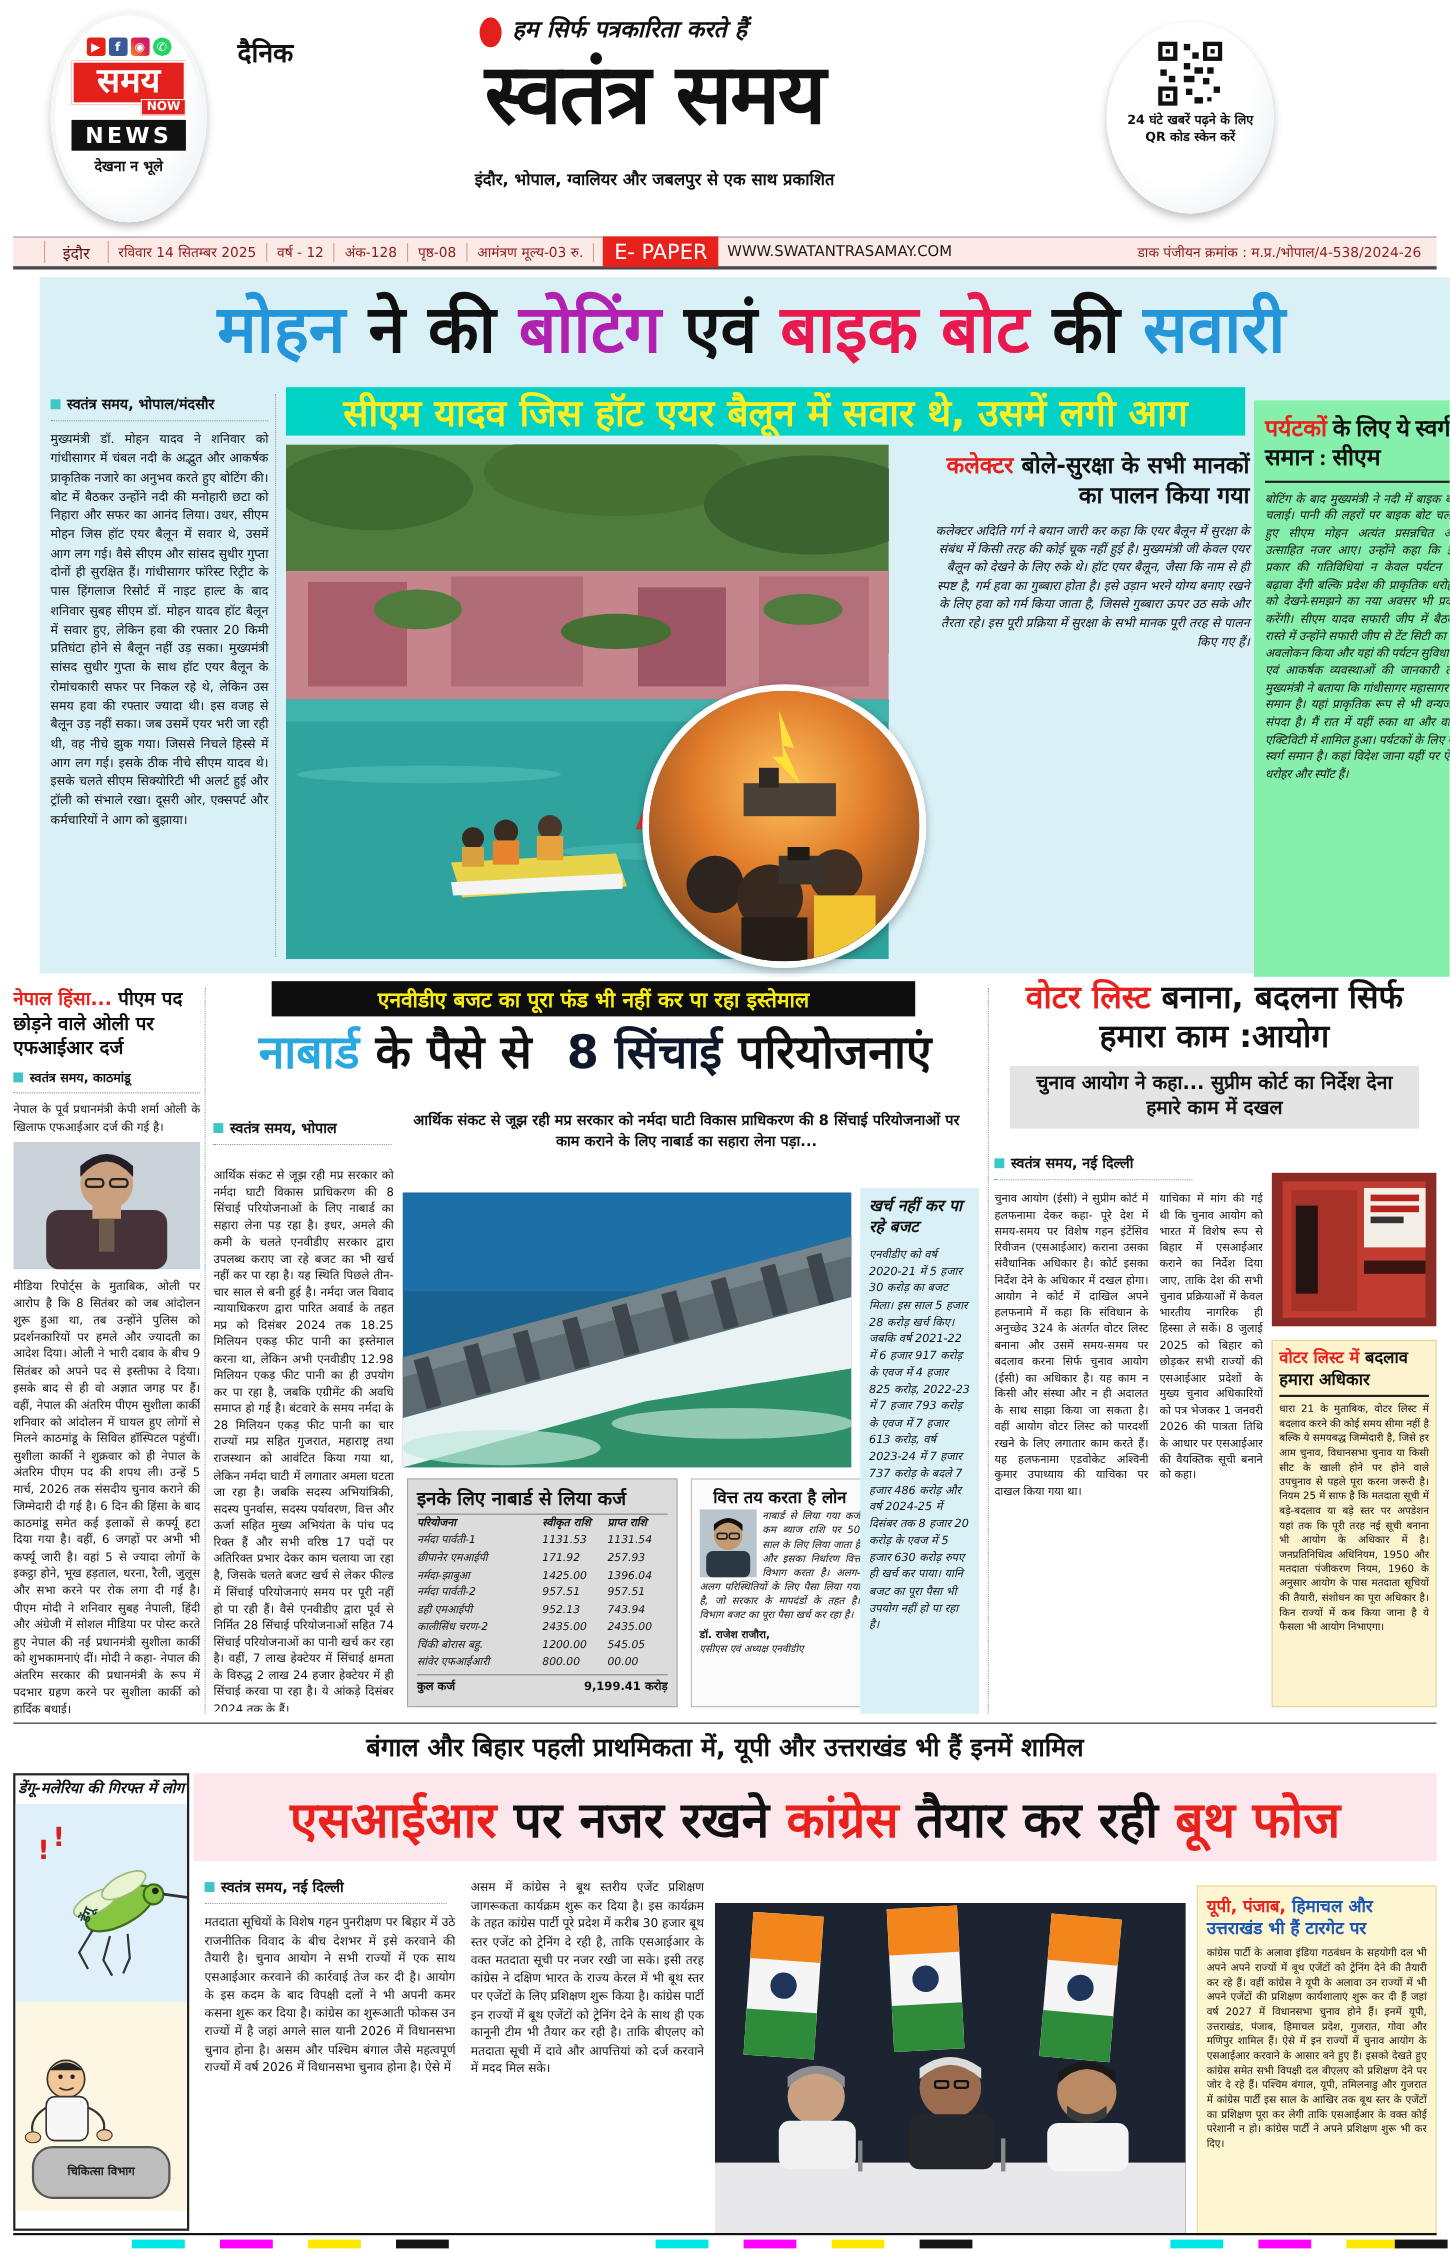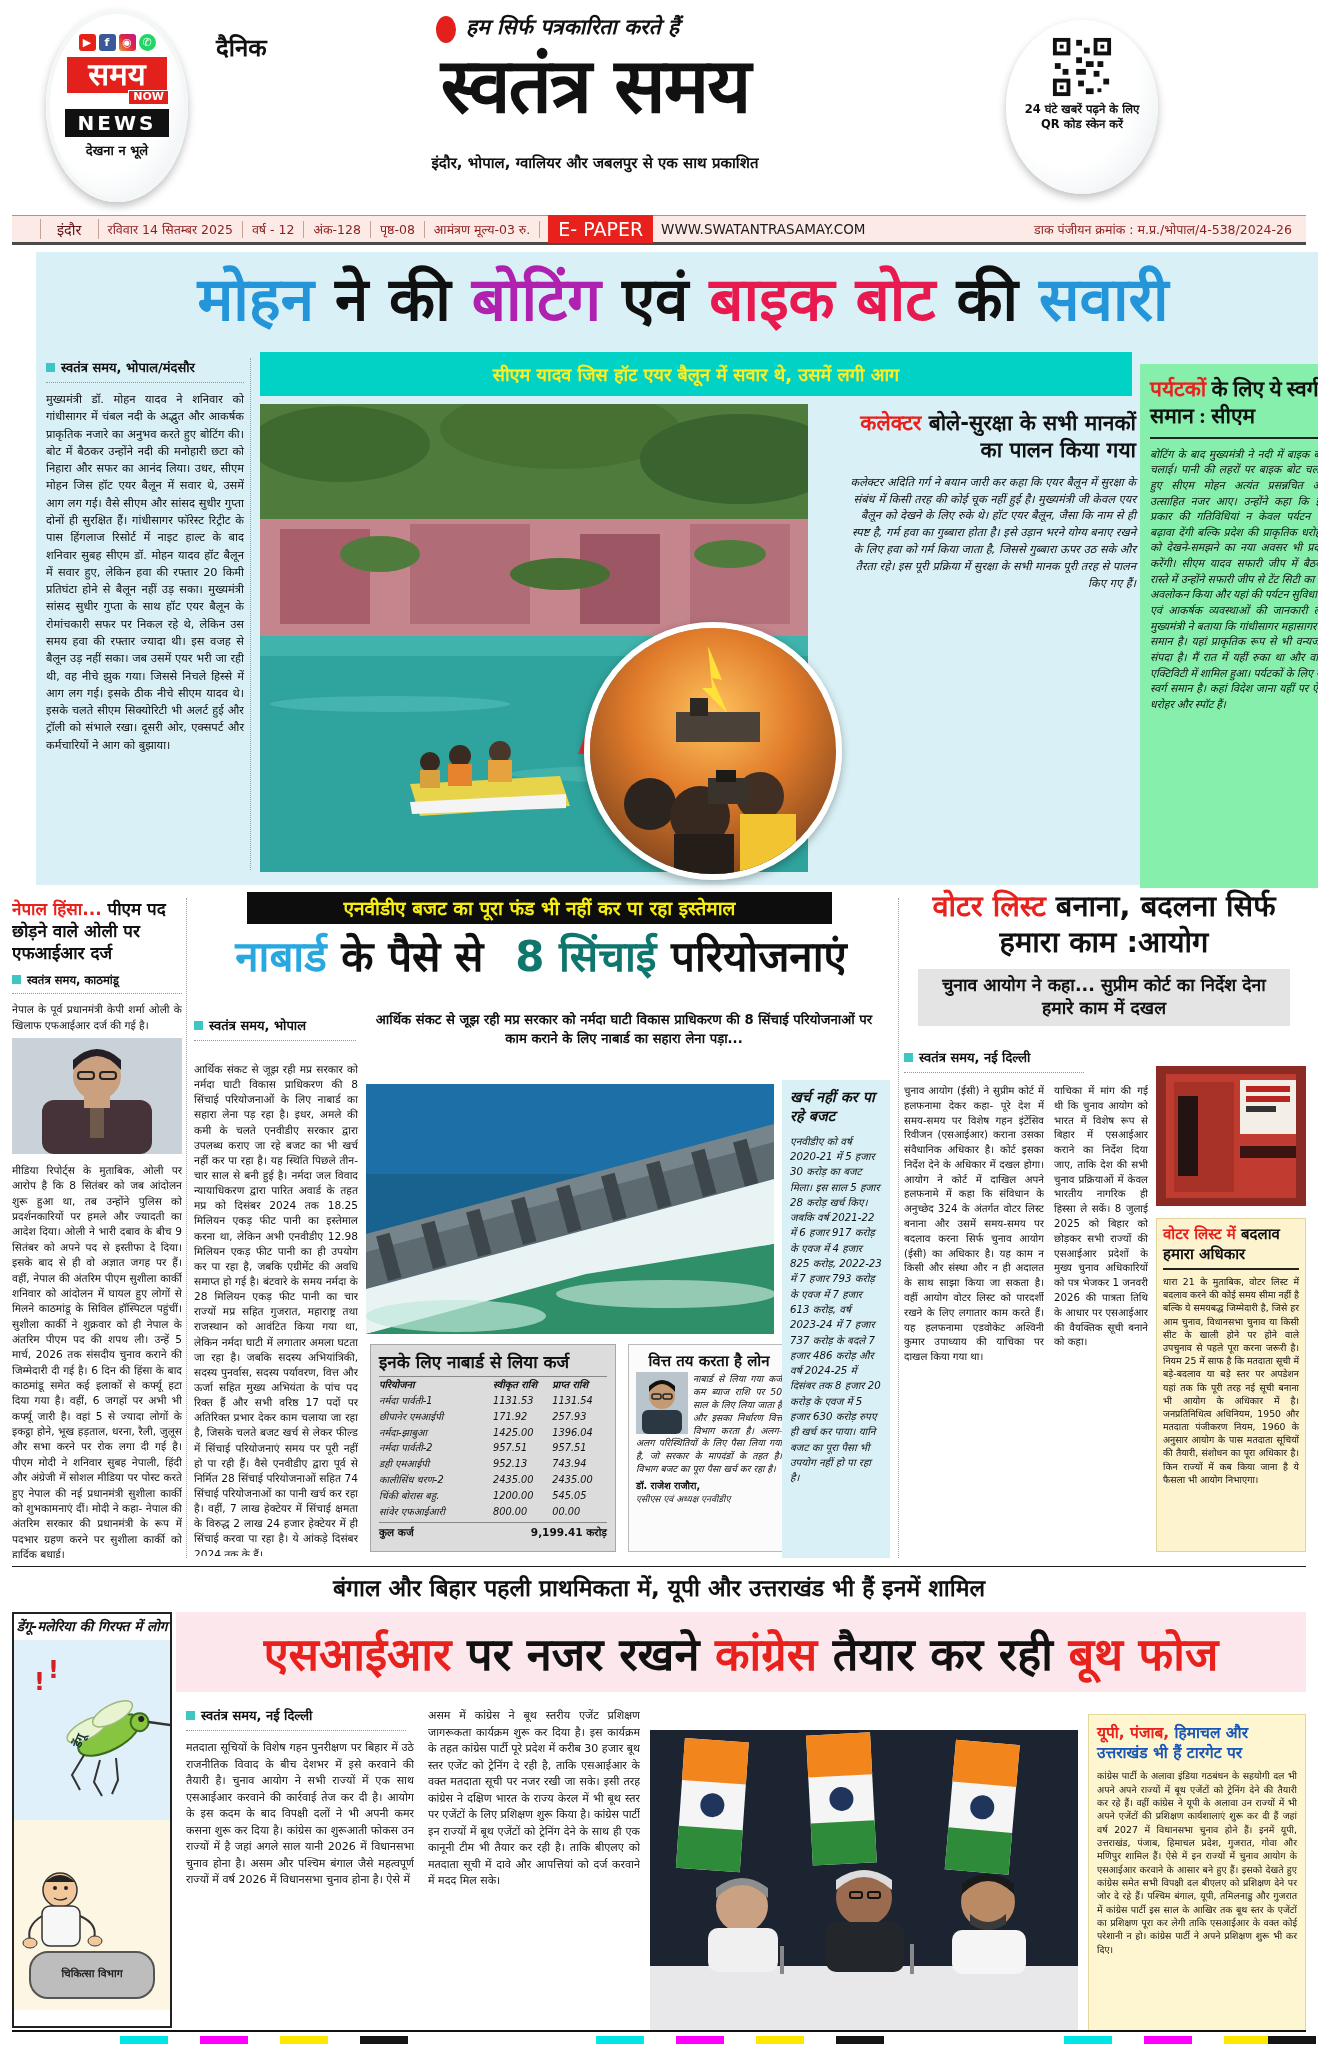--- a/index.html
+++ b/index.html
@@ -50,21 +50,21 @@
       font-weight:bold;white-space:nowrap;}
   .hl-blue{color:#2395d8;} .hl-black{color:#101010;} .hl-magenta{color:#b021b0;} .hl-pink{color:#e8194f;}
   .byline{display:flex;gap:6px;align-items:center;font-weight:bold;font-size:13px;
       border-bottom:1px dotted #8a9aa0;padding-bottom:6px;margin-bottom:8px;}
   .byline-sq{width:9px;height:9px;background:#3ec6c6;flex:0 0 auto;}
   .lead-left{position:absolute;left:10px;top:106px;width:198px;}
   .lead-body{font-size:11.3px;line-height:1.53;text-align:justify;}
   .vdot{position:absolute;border-left:1px dotted #8fa3aa;}
   .lead-band{position:absolute;left:224px;top:100px;width:872px;height:44px;background:#00d2c6;
       display:flex;align-items:center;justify-content:center;}
-  .lead-band span{color:#fcee21;font-size:18px;font-weight:bold;white-space:nowrap;}
+  .lead-band span{color:#fcee21;font-size:34px;font-weight:bold;white-space:nowrap;}
   .lead-photo{position:absolute;left:224px;top:152px;width:548px;height:468px;}
   .inset{position:absolute;left:548px;top:370px;width:246px;height:246px;border-radius:50%;
       border:6px solid #fff;overflow:hidden;box-shadow:0 3px 8px rgba(0,0,0,.3);}
   .collector{position:absolute;left:814px;top:158px;width:286px;}
   .col-head{font-size:21px;font-weight:bold;text-align:right;line-height:1.3;}
   .col-head .red{color:#e8211c;}
   .col-body{margin-top:10px;font-size:11.3px;font-style:italic;line-height:1.5;text-align:right;}
   .cmbox{position:absolute;left:1104px;top:112px;width:178px;height:500px;background:#86efac;
       padding:12px 10px;overflow:hidden;font-family:Liberation Serif, serif;}
   .cm-head{font-size:21px;font-weight:bold;line-height:1.3;border-bottom:2px solid #222;padding-bottom:6px;}
@@ -74,21 +74,21 @@
   .nepal{position:absolute;left:12px;top:898px;width:170px;height:660px;overflow:hidden;}
   .nep-head{font-size:17px;font-weight:bold;line-height:1.3;}
   .nep-head .red{color:#e8211c;}
   .nepal .byline{font-size:11.5px;margin-top:8px;}
   .nep-body{font-size:10.6px;line-height:1.45;text-align:justify;}
   .nabard{position:absolute;left:192px;top:892px;width:698px;height:666px;}
   .kicker{position:absolute;left:55px;top:0;width:585px;height:32px;background:#0d0d0d;
       color:#f7ec13;font-size:19px;font-weight:bold;display:flex;align-items:center;justify-content:center;white-space:nowrap;}
   .nab-head{position:absolute;left:0;top:34px;width:698px;text-align:center;font-size:42px;
       font-weight:bold;white-space:nowrap;}
-  .nb-blue{color:#29a8e0;} .nb-black{color:#101010;} .nb-pink{color:#0f766e;margin-left:17px;}
+  .nb-blue{color:#29a8e0;} .nb-black{color:#101010;} .nb-pink{color:#0f172a;margin-left:17px;}
   .nab-byline{position:absolute;left:2px;top:124px;width:162px;}
   .nab-intro{position:absolute;left:172px;top:118px;width:520px;font-size:13.2px;font-weight:bold;
       text-align:center;line-height:1.45;}
   .nab-body{position:absolute;left:2px;top:170px;width:164px;height:494px;font-size:10.6px;
       line-height:1.43;text-align:justify;overflow:hidden;}
   .dam{position:absolute;left:174px;top:192px;width:408px;height:250px;}
   .loan-table{position:absolute;left:178px;top:452px;width:246px;height:208px;background:#dcdcdc;
       border:1px solid #a8a8a8;padding:5px 8px;box-sizing:border-box;overflow:hidden;}
   .lt-title{font-size:17px;font-weight:bold;border-bottom:1px solid #888;padding-bottom:3px;}
   .lt-row{display:flex;font-size:9.8px;font-style:italic;line-height:1.62;}

